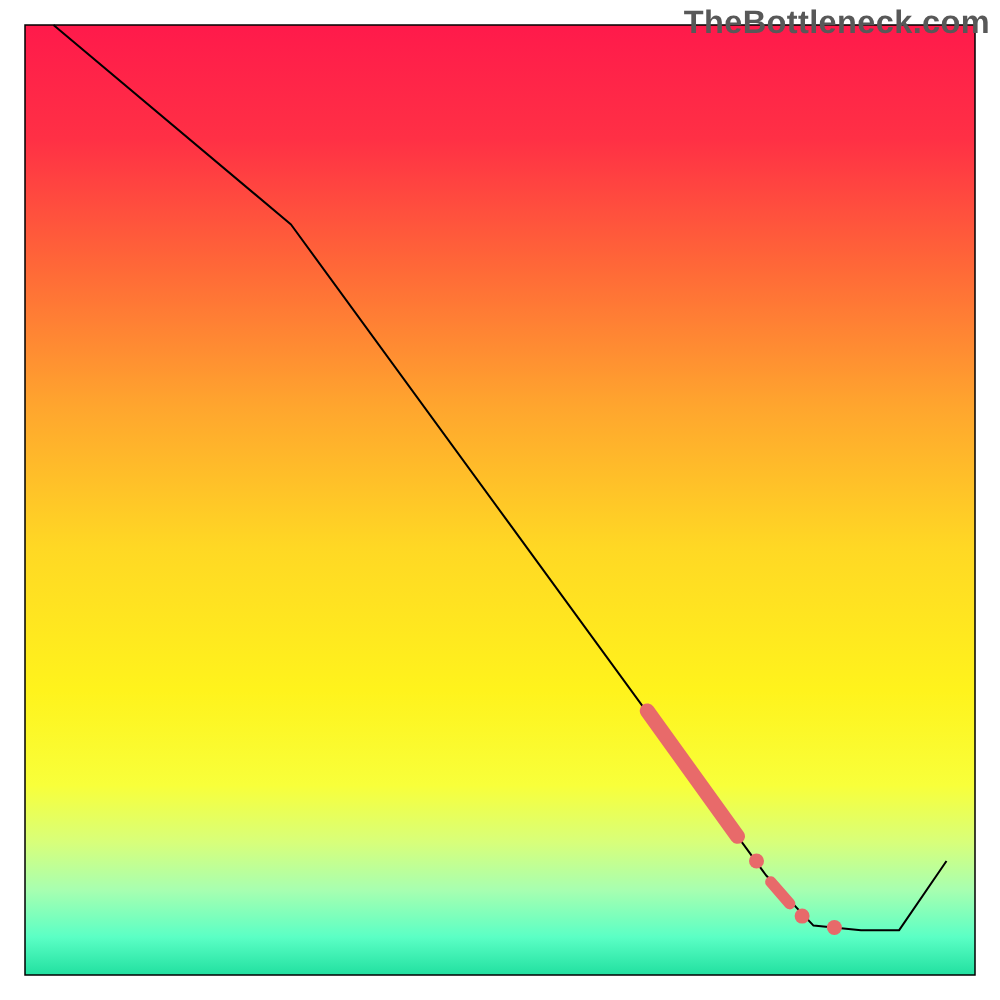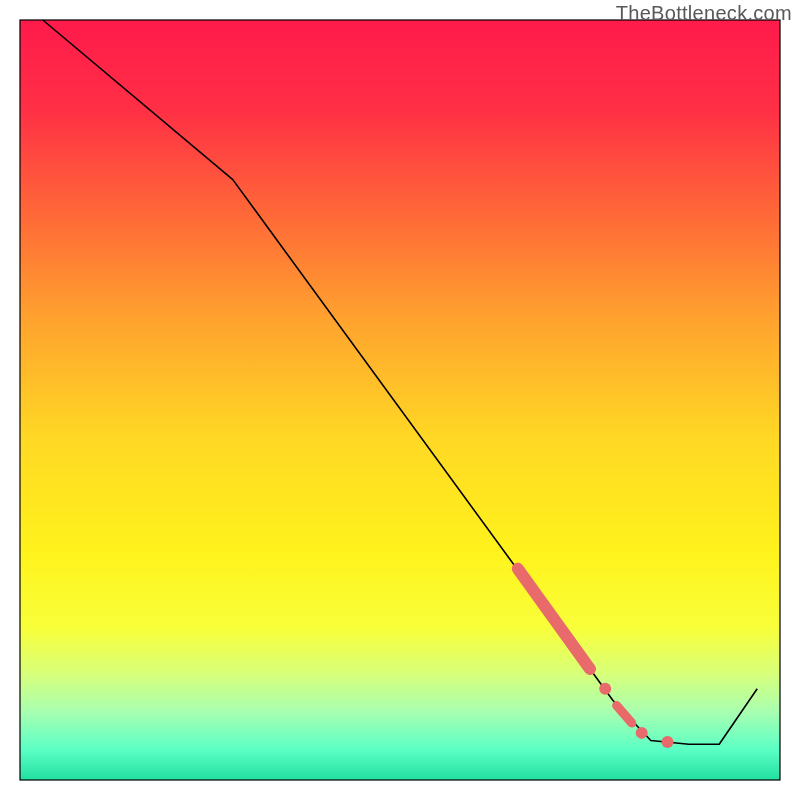--- a/index.html
+++ b/index.html
@@ -13,22 +13,22 @@
   }
   .chart-wrap {
     position: relative;
     width: 800px;
     height: 800px;
   }
   .watermark {
     position: absolute;
     top: 2px;
     right: 8px;
-    font-size: 20px;
-    font-weight: 400;
+    font-size: 26px;
+    font-weight: 700;
     color: #585858;
     letter-spacing: 0.3px;
     z-index: 5;
     user-select: none;
   }
   svg {
     display: block;
   }
 </style>
 </head>

